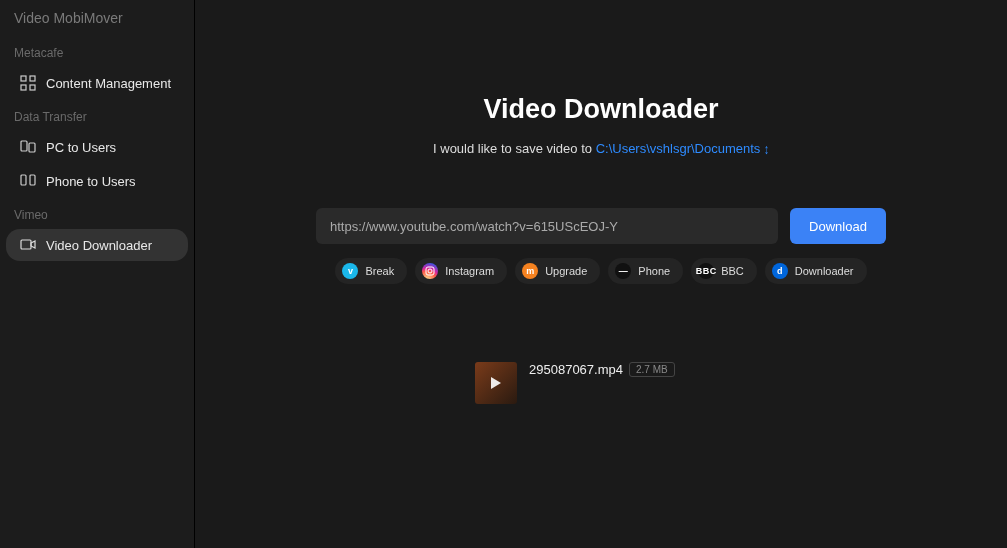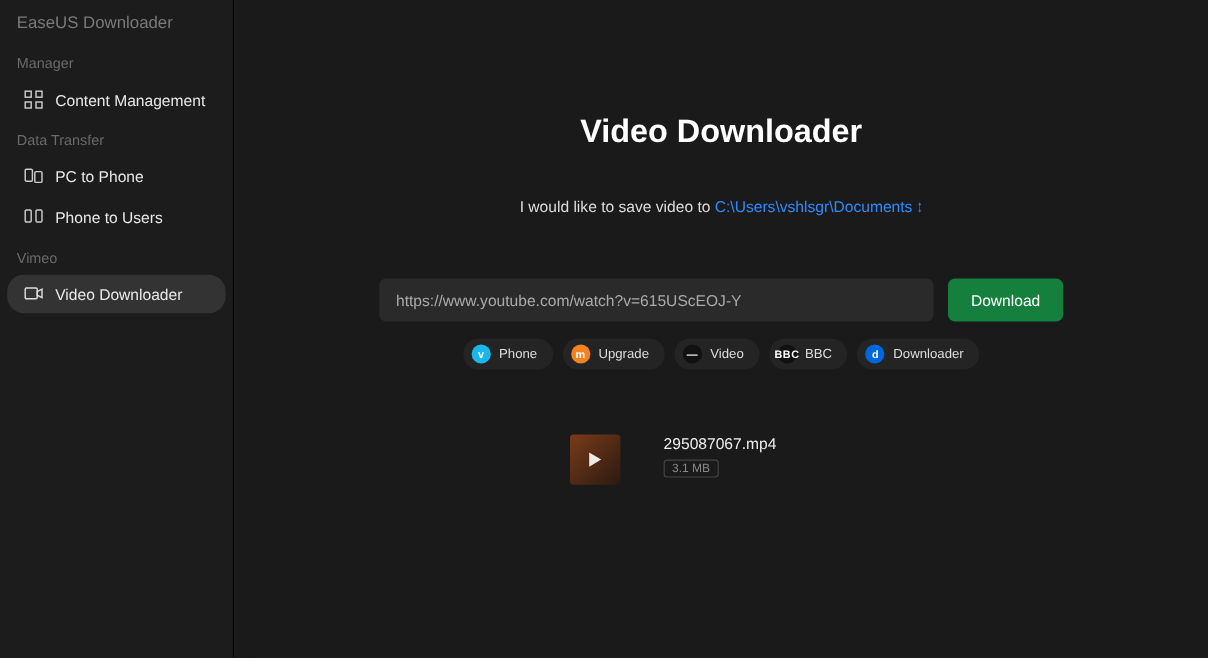--- a/index.html
+++ b/index.html
@@ -89,21 +89,21 @@
     text-align: center;
     font-size: 27px;
     font-weight: 700;
     color: #fff;
     margin-top: 54px;
   }
   .save-line {
     text-align: center;
     font-size: 13px;
     color: #ddd;
-    margin-top: 40px;
+    margin-top: 16px;
   }
   .save-path {
     color: #2e8bff;
     cursor: pointer;
   }
   .save-caret {
     color: #2e8bff;
     font-size: 10px;
     display: inline-block;
     transform: scaleY(1.4);
@@ -121,21 +121,21 @@
     background: #2a2a2a;
     border: none;
     border-radius: 6px;
     color: #aaa;
     font-size: 13px;
     padding: 0 14px;
     outline: none;
   }
   .download-btn {
     width: 96px;
-    background: #15803d;
+    background: #3b82f6;
     border: none;
     border-radius: 6px;
     color: #fff;
     font-size: 13px;
     font-weight: 500;
     cursor: pointer;
   }
   .chips {
     margin: 14px auto 0 auto;
     width: 640px;
@@ -182,60 +182,60 @@
   }
   .thumb::after{
     content:"";
     position:absolute; inset:0;
     margin:auto;
     width:0;height:0;
     border-left:10px solid rgba(255,255,255,0.9);
     border-top:6px solid transparent;
     border-bottom:6px solid transparent;
   }
-  .dl-meta { display:flex; flex-direction:column; gap:6px;margin-left:24px; }
+  .dl-meta { display:flex; flex-direction:row; gap:6px; }
   .dl-name { font-size: 13px; color: #eee; }
   .dl-size {
     font-size: 10px;
     color: #888;
     border: 1px solid #444;
     border-radius: 3px;
     padding: 1px 6px;
     width: fit-content;
   }
   svg { display:block; }
 </style>
 </head>
 <body>
 
 <div class="sidebar">
-  <div class="app-title">EaseUS Downloader</div>
-
-  <div class="section-label">Manager</div>
+  <div class="app-title">Video MobiMover</div>
+
+  <div class="section-label">Metacafe</div>
   <div class="nav-item">
     <span class="icon">
       <svg width="16" height="16" viewBox="0 0 16 16">
           <rect x="1" y="1" width="5" height="5" fill="none" stroke="#ccc" stroke-width="1.2"></rect>
           <rect x="10" y="1" width="5" height="5" fill="none" stroke="#ccc" stroke-width="1.2"></rect>
           <rect x="1" y="10" width="5" height="5" fill="none" stroke="#ccc" stroke-width="1.2"></rect>
           <rect x="10" y="10" width="5" height="5" fill="none" stroke="#ccc" stroke-width="1.2"></rect>
         </svg>
     </span>
     <span>Content Management</span>
   </div>
 
   <div class="section-label">Data Transfer</div>
   <div class="nav-item">
     <span class="icon">
       <svg width="16" height="16" viewBox="0 0 16 16">
           <rect x="1" y="2" width="6" height="10" rx="1" fill="none" stroke="#ccc" stroke-width="1.2"></rect>
           <rect x="9" y="4" width="6" height="9" rx="1" fill="none" stroke="#ccc" stroke-width="1.2"></rect>
         </svg>
     </span>
-    <span>PC to Phone</span>
+    <span>PC to Users</span>
   </div>
   <div class="nav-item">
     <span class="icon">
       <svg width="16" height="16" viewBox="0 0 16 16">
           <rect x="1" y="2" width="5" height="10" rx="1" fill="none" stroke="#ccc" stroke-width="1.2"></rect>
           <rect x="10" y="2" width="5" height="10" rx="1" fill="none" stroke="#ccc" stroke-width="1.2"></rect>
         </svg>
     </span>
     <span>Phone to Users</span>
   </div>
@@ -294,40 +294,49 @@
   </div>
 
   <div class="url-row">
     <input class="url-input" value="https://www.youtube.com/watch?v=615UScEOJ-Y" style="">
     <button class="download-btn">Download</button>
   </div>
 
   <div class="chips">
     <div class="chip">
       <span class="ci ci-vimeo">v</span>
-      <span>Phone</span>
+      <span>Break</span>
+    </div>
+    <div class="chip">
+      <span class="ci ci-instagram">
+        <svg width="10" height="10" viewBox="0 0 10 10">
+            <rect x="1" y="1" width="8" height="8" rx="2" fill="none" stroke="#fff" stroke-width="1"></rect>
+            <circle cx="5" cy="5" r="2" fill="none" stroke="#fff" stroke-width="1"></circle>
+          </svg>
+      </span>
+      <span>Instagram</span>
     </div>
     <div class="chip">
       <span class="ci ci-metacafe">m</span>
       <span>Upgrade</span>
     </div>
     <div class="chip">
       <span class="ci ci-break">—</span>
-      <span>Video</span>
+      <span>Phone</span>
     </div>
     <div class="chip">
       <span class="ci ci-bbc">BBC</span>
       <span>BBC</span>
     </div>
     <div class="chip">
       <span class="ci ci-daily">d</span>
       <span>Downloader</span>
     </div>
   </div>
 
   <div class="dl-item">
     <div class="thumb"></div>
     <div class="dl-meta">
       <div class="dl-name">295087067.mp4</div>
-      <div class="dl-size">3.1 MB</div>
+      <div class="dl-size">2.7 MB</div>
     </div>
   </div>
 </div>
 
 </body></html>

